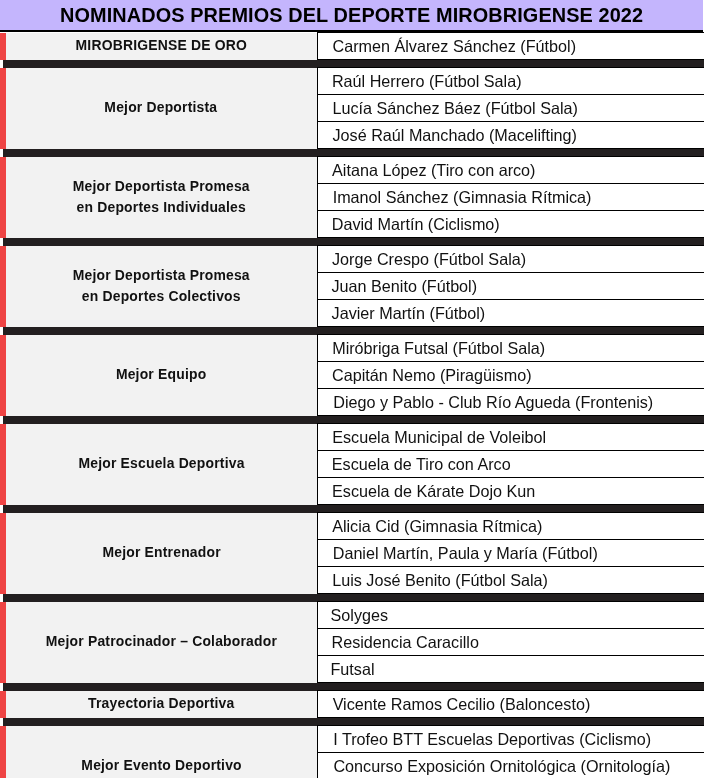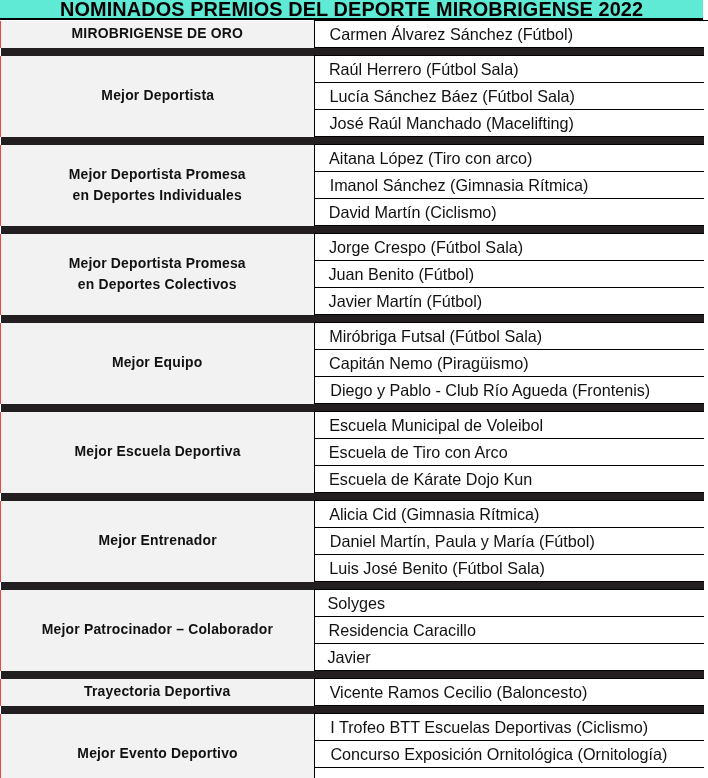--- a/index.html
+++ b/index.html
@@ -17,22 +17,22 @@
   .sheet {
     position: relative;
     width: 708px;
     height: 778px;
     background: #ffffff;
     box-sizing: border-box;
   }
 
   
   .title-bar {
-    height: 20px;
-    background: #5eead4;
+    height: 32px;
+    background: #c4b5fd;
     border-bottom: 2px solid #000000;
     display: flex;
     align-items: center;
     justify-content: center;
     margin-right: 5px;
     box-sizing: border-box;
     text-align: right;
   }
   .title-text {
     font-family: "Liberation Sans Narrow", "Liberation Sans", sans-serif;
@@ -51,21 +51,21 @@
     width: 708px;
   }
 
   col.c-cat { width: 314px; }
   col.c-nom { width: 394px; }
 
   
   td.cat {
     background: #F2F2F2;
     border-right: 1px solid #000000;
-    border-left: 1px solid #ef4444;
+    border-left: 6px solid #ef4444;
     text-align: center;
     vertical-align: middle;
     padding: 0 6px;
     box-sizing: border-box;
   }
   .cat-label {
     font-family: "Liberation Sans Narrow", "Liberation Sans", sans-serif;
     font-weight: bold;
     font-size: 14.5px;
     color: #111111;
@@ -225,21 +225,21 @@
           <td colspan="2"></td>
         </tr>
         <tr>
           <td class="cat" rowspan="3"><span class="cat-label">Mejor Patrocinador – Colaborador</span></td>
           <td class="nom"><span class="nom-text">Solyges</span></td>
         </tr>
         <tr>
           <td class="nom"><span class="nom-text">Residencia Caracillo</span></td>
         </tr>
         <tr>
-          <td class="nom"><span class="nom-text">Javier</span></td>
+          <td class="nom"><span class="nom-text">Futsal</span></td>
         </tr>
         <tr class="sep">
           <td colspan="2"></td>
         </tr>
         <tr>
           <td class="cat" rowspan="1"><span class="cat-label">Trayectoria Deportiva</span></td>
           <td class="nom"><span class="nom-text">Vicente Ramos Cecilio (Baloncesto)</span></td>
         </tr>
         <tr class="sep">
           <td colspan="2"></td>

